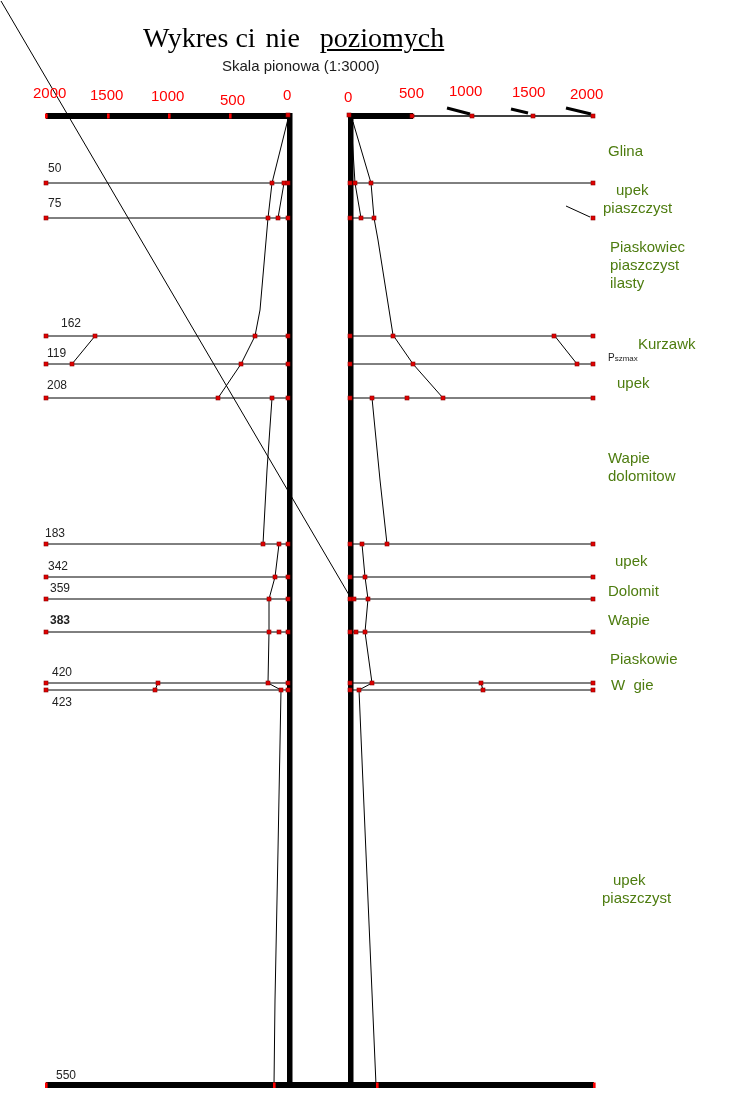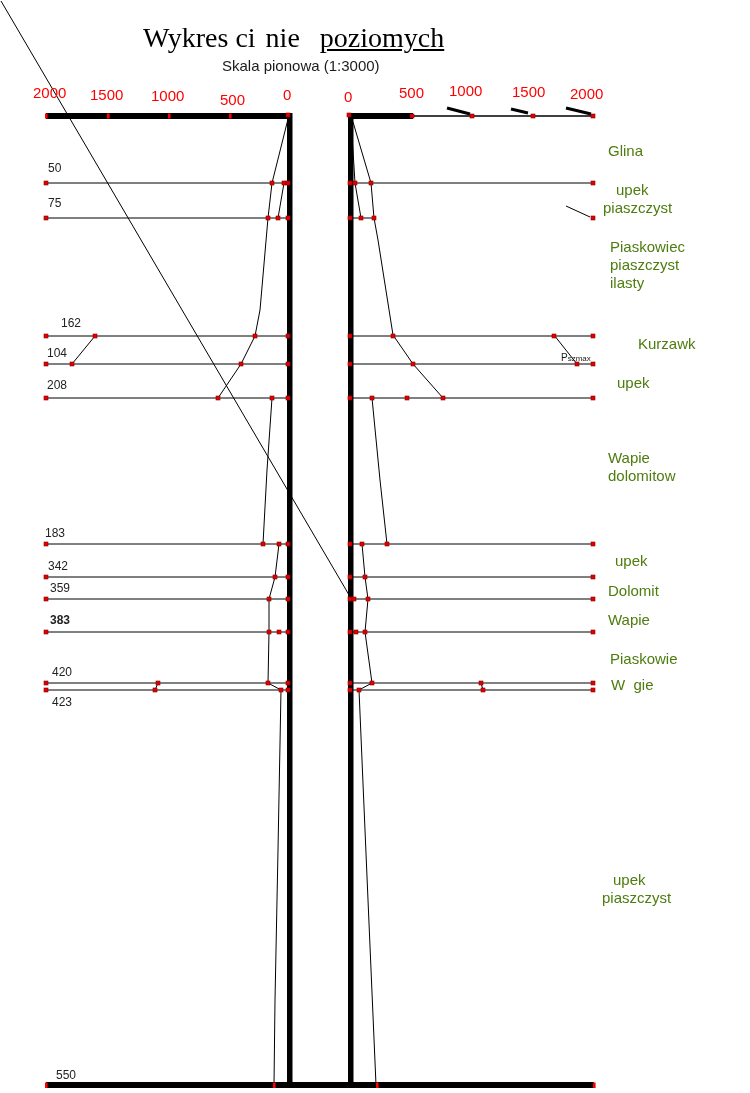--- a/index.html
+++ b/index.html
@@ -8,21 +8,21 @@
   #plot{position:absolute;left:0;top:0;}
   .lbl{position:absolute;line-height:1.05;white-space:pre;color:#1c1c1c;}
   .tick{color:#ff0000;font-size:15px;font-weight:400;}
   .depth{font-size:12px;color:#222222;}
   .layer{font-size:15px;color:#4d7c0f;}
   #title{position:absolute;left:143px;top:22px;font-family:"Liberation Serif",serif;
          font-size:28px;color:#000;white-space:pre;}
   #title .t2{margin-left:10px;}
   #title .t3{margin-left:20px;text-decoration:underline;}
   #subtitle{position:absolute;left:222px;top:57px;font-size:15px;color:#1c1c1c;}
-  #pszmax{position:absolute;left:561px;top:347px;color:#1c1c1c;}
+  #pszmax{position:absolute;left:608px;top:347px;color:#1c1c1c;}
   #pszmax .p-main{font-size:10px;}
   #pszmax .p-sub{font-size:8px;}
 </style>
 </head>
 <body>
 
 <div id="canvas">
   <svg id="plot" width="750" height="1093" viewBox="0 0 750 1093" xmlns="http://www.w3.org/2000/svg">
       <line x1="46" y1="183" x2="291" y2="183" stroke="#000000" stroke-width="1"></line>
       <line x1="350" y1="183" x2="593" y2="183" stroke="#000000" stroke-width="1"></line>
@@ -184,21 +184,21 @@
       <div class="lbl tick" style="left: 344px; top: 89px;">0</div>
       <div class="lbl tick" style="left: 399px; top: 85px;">500</div>
       <div class="lbl tick" style="left: 449px; top: 83px;">1000</div>
       <div class="lbl tick" style="left: 512px; top: 84px;">1500</div>
       <div class="lbl tick" style="left: 570px; top: 86px;">2000</div>
     </div>
   <div id="depth-labels">
       <div class="lbl depth" style="left: 48px; top: 162px;">50</div>
       <div class="lbl depth" style="left: 48px; top: 197px;">75</div>
       <div class="lbl depth" style="left: 61px; top: 317px; text-align: right;">162</div>
-      <div class="lbl depth" style="left: 47px; top: 347px;">104</div>
+      <div class="lbl depth" style="left: 47px; top: 347px;">119</div>
       <div class="lbl depth" style="left: 47px; top: 379px;">208</div>
       <div class="lbl depth" style="left: 45px; top: 527px;">183</div>
       <div class="lbl depth" style="left: 48px; top: 560px;">342</div>
       <div class="lbl depth" style="left: 50px; top: 582px;">359</div>
       <div class="lbl depth" style="left: 50px; top: 614px; font-weight: bold;">383</div>
       <div class="lbl depth" style="left: 52px; top: 666px;">420</div>
       <div class="lbl depth" style="left: 52px; top: 696px;">423</div>
       <div class="lbl depth" style="left: 56px; top: 1069px;">550</div>
     </div>
   <div id="layer-labels">

